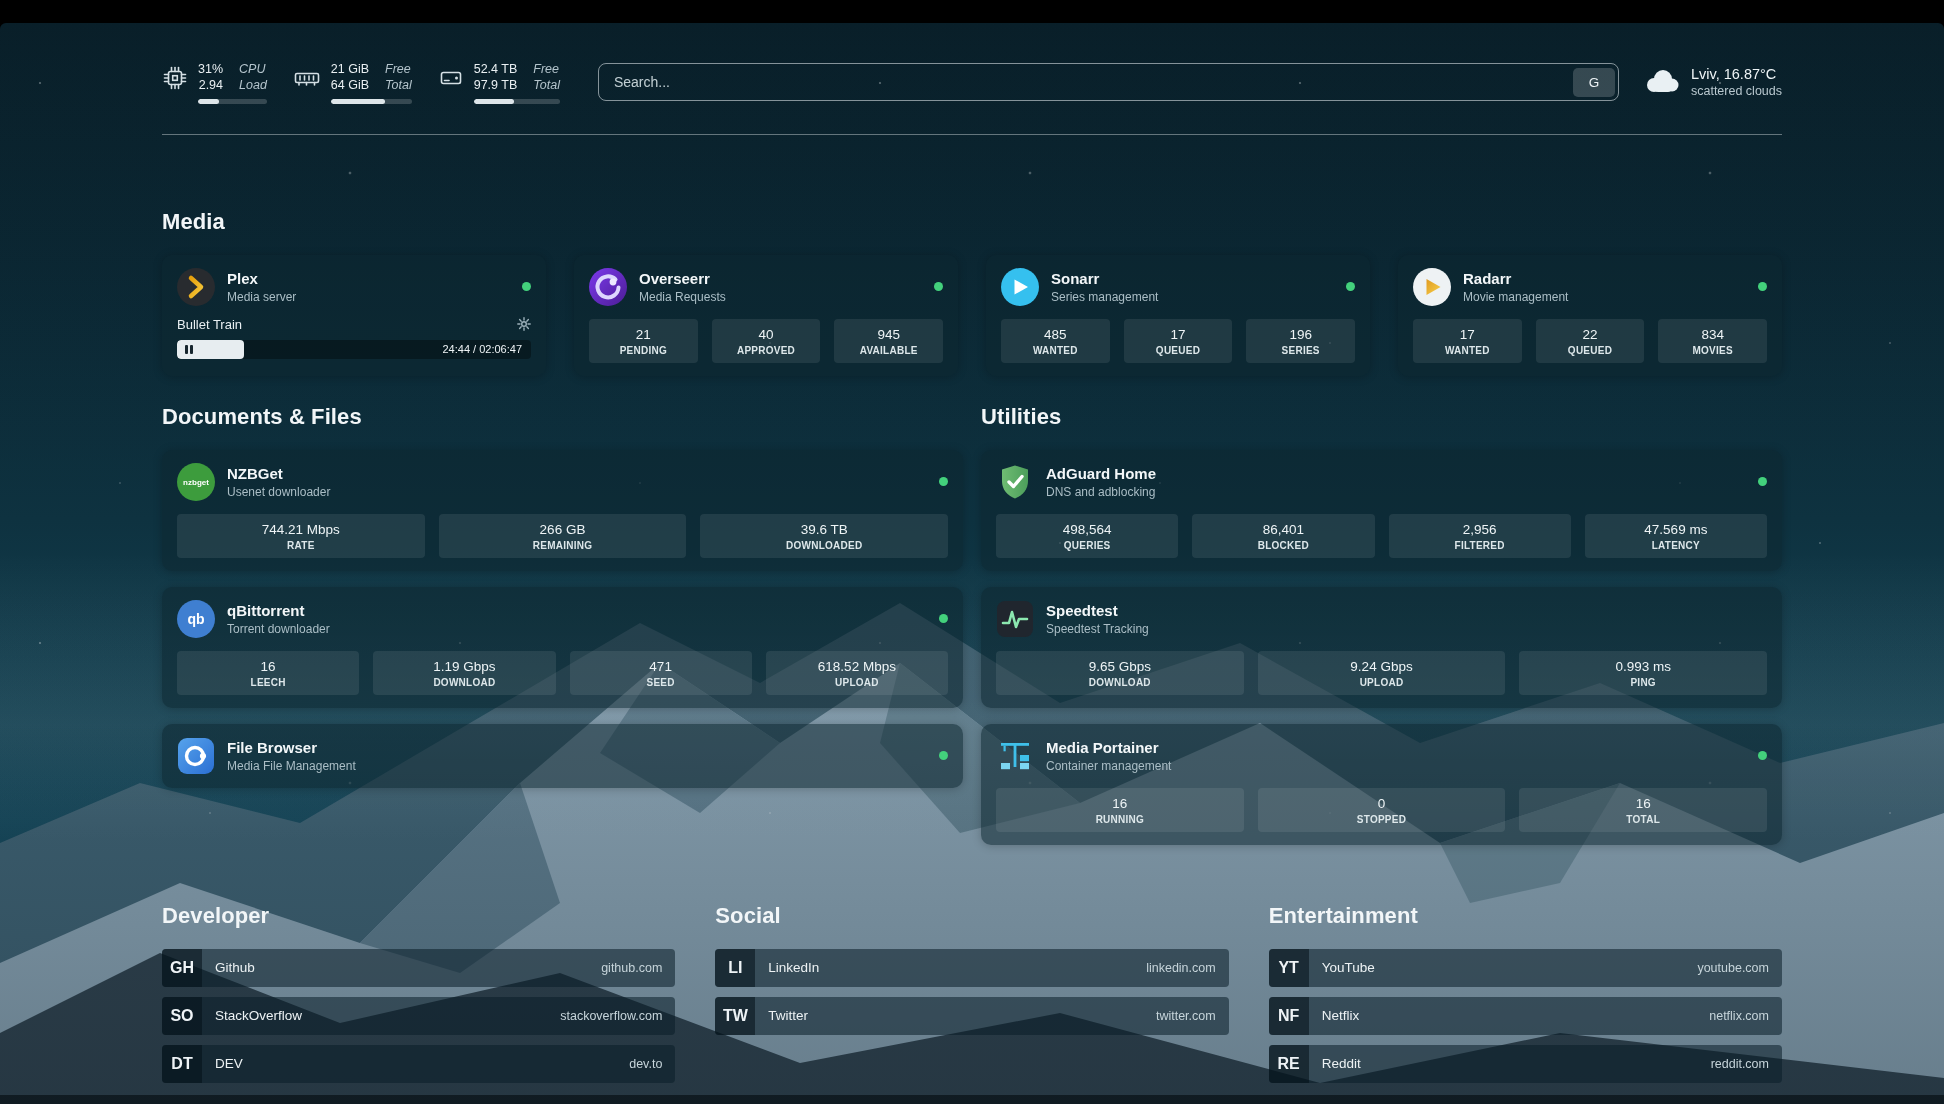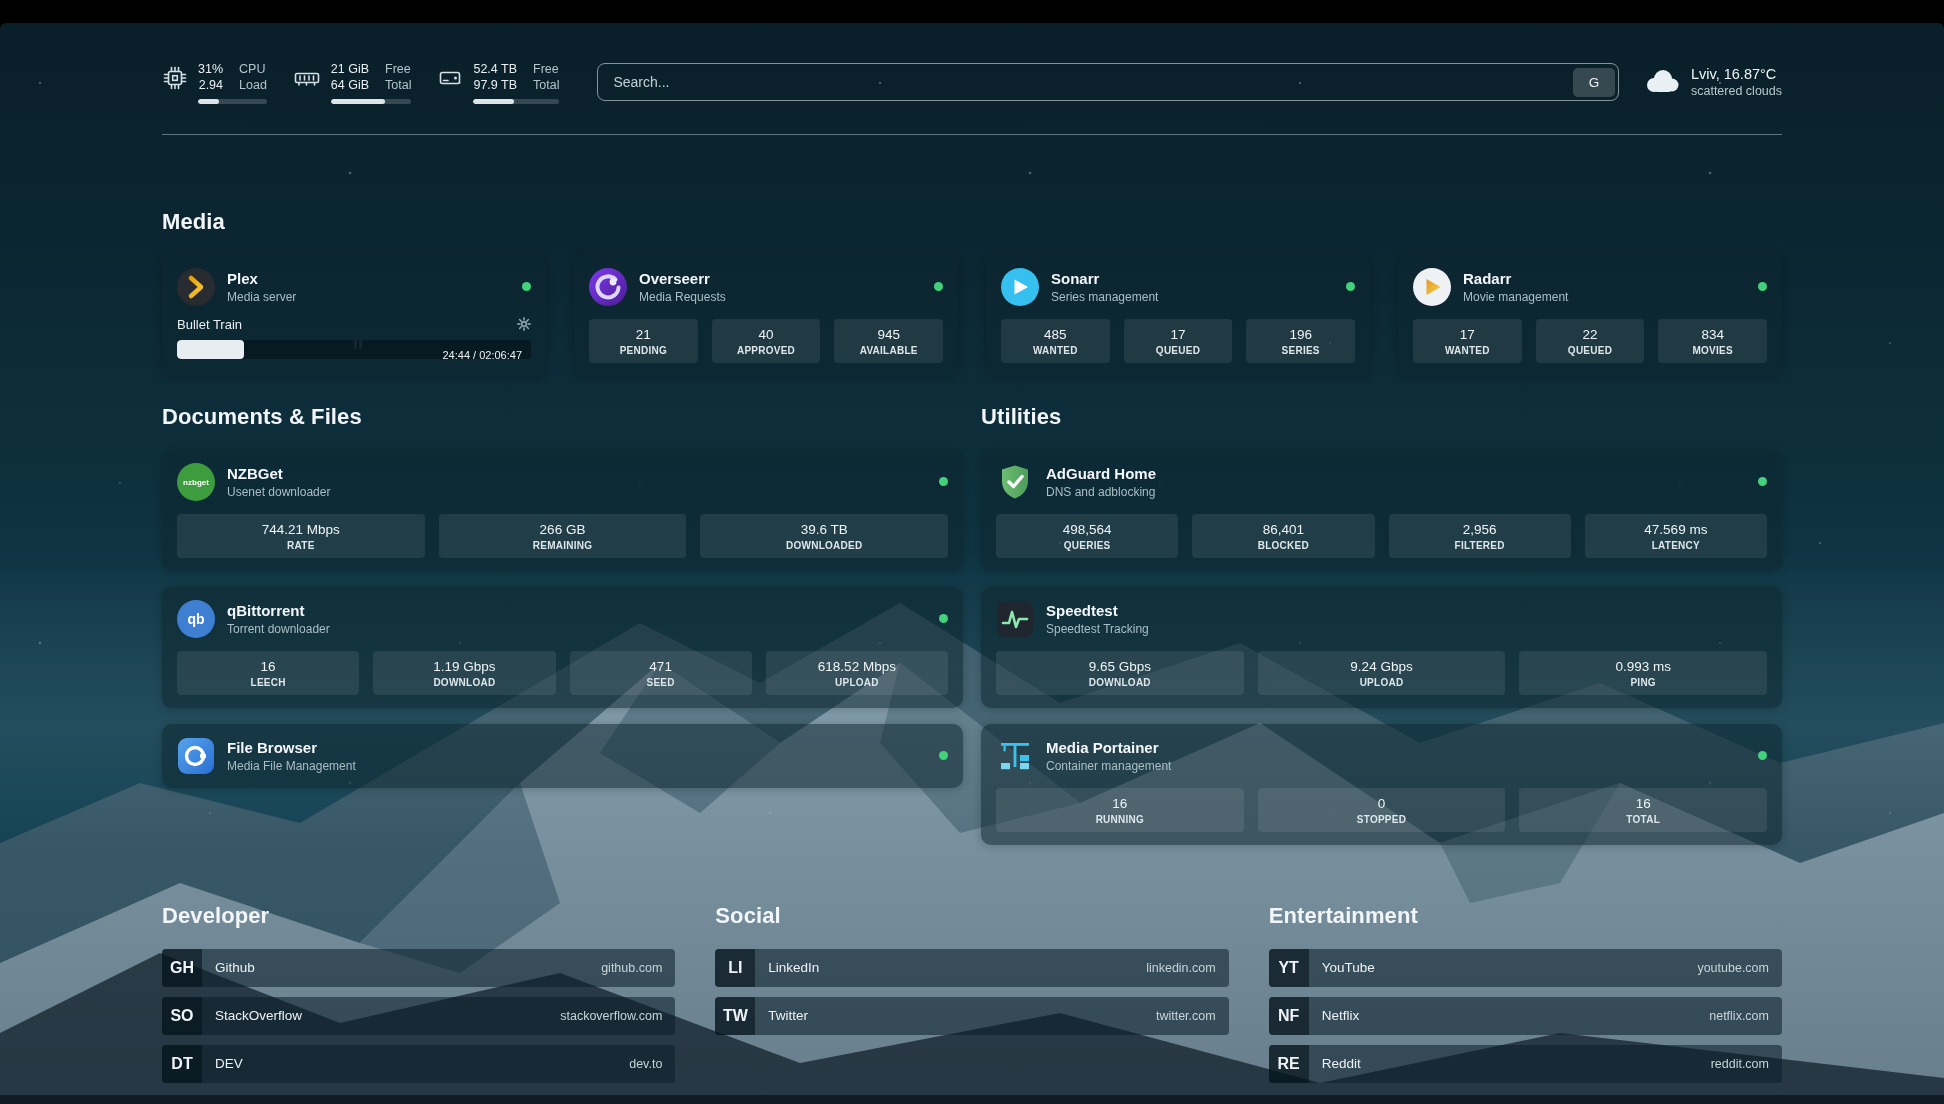--- a/index.html
+++ b/index.html
@@ -25,21 +25,21 @@
   .tint { position:absolute; inset:0; background:linear-gradient(180deg, rgba(8,30,40,0.05) 0%, rgba(8,28,38,0) 50%, rgba(8,26,36,0.28) 100%); }
 
   .content { position:relative; z-index:2; padding:0 162px; }
 
   
   .topbar { margin-top:38px; display:flex; align-items:center; }
   .res { display:flex; align-items:flex-start; gap:10px; margin-right:26px; }
   .res-icon { margin-top:4px; }
   .res-grid { display:flex; gap:16px; font-size:12.5px; line-height:1.3; }
   .res-vals { text-align:right; color:#e9eff2; }
-  .res-labels { color:#b4c4cc; }
+  .res-labels { color:#b4c4cc;font-style:italic; }
   .bar { margin-top:5px; height:5px; border-radius:3px; background:rgba(255,255,255,0.18); overflow:hidden; }
   .bar-fill { height:100%; background:#dde5e9; border-radius:3px; }
 
   .search { flex:1; margin:0 22px 0 12px; display:flex; align-items:center; height:38px;
     border:1px solid rgba(235,243,246,0.55); border-radius:8px; padding:3px; }
   .search input { flex:1; background:transparent; border:0; outline:none; color:#e9eff2; font-size:14px; padding:0 12px;
     font-family:"Liberation Sans","DejaVu Sans",sans-serif; }
   .search input::placeholder { color:rgba(226,237,241,0.85); }
   .gbtn { width:42px; height:29px; background:rgba(255,255,255,0.18); border-radius:5px;
     display:flex; align-items:center; justify-content:center; color:#eef3f6; font-size:13.5px; cursor:pointer; }
@@ -67,21 +67,21 @@
   .stats { display:flex; gap:14px; margin-top:13px; }
   .stat { flex:1; background:rgba(255,255,255,0.085); border-radius:4px; text-align:center; padding:8px 4px 7px; }
   .stat-value { font-size:13.5px; color:#eef4f6; }
   .stat-label { font-size:10px; font-weight:700; color:#dde7ea; letter-spacing:0.25px; margin-top:3px; }
 
   
   .np-row { display:flex; align-items:center; justify-content:space-between; margin-top:11px; }
   .np-title { font-size:13px; color:#e9eff2; }
   .np-gear { cursor:pointer; display:flex; }
   .np-bar { margin-top:8px; height:19px; background:rgba(0,0,0,0.35); border-radius:4px; position:relative;
-    display:flex; align-items:center; overflow:hidden;flex-direction:column; }
+    display:flex; align-items:center; overflow:hidden; }
   .np-fill { position:absolute; left:0; top:0; bottom:0; background:#e7edf0; border-radius:4px; }
   .np-pause { position:relative; z-index:1; margin-left:8px; display:flex; gap:2.5px; cursor:pointer; }
   .np-pause i { display:block; width:2.5px; height:9px; background:#17262e; border-radius:1px; }
   .np-time { position:relative; z-index:1; margin-left:auto; padding-right:9px; font-size:11px; color:#eef3f5; }
 
   .two-col { display:grid; grid-template-columns:1fr 1fr; gap:18px; margin-top:28px; align-items:start; }
   .col .card { margin-bottom:16px; }
   .col .card:last-child { margin-bottom:0; }
 
   

